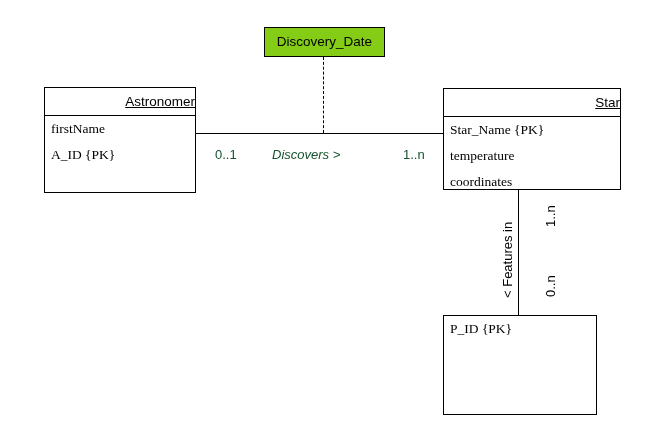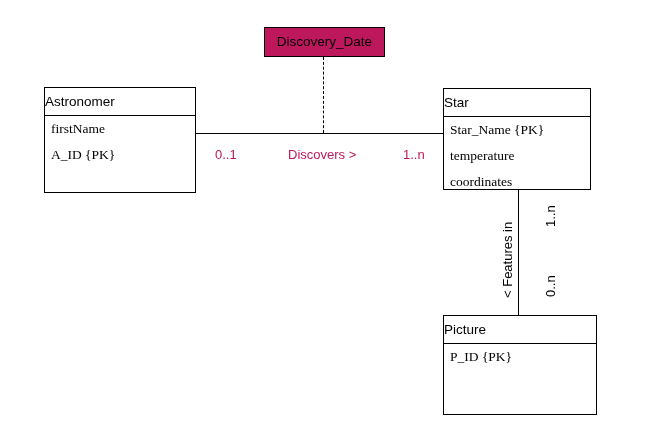--- a/index.html
+++ b/index.html
@@ -28,25 +28,26 @@
   
   .entity {
     position: absolute;
     border: 1.6px solid #000000;
     background: #ffffff;
     box-sizing: border-box;
   }
   .entity-header {
     height: 28px;
     line-height: 28px;
-    text-align: left;
+    text-align: right;
     font-size: 13.5px;
     border-bottom: 1.6px solid #000000;
     box-sizing: border-box;
     white-space: nowrap;
+    text-decoration: underline;
   }
   .entity-attrs {
     box-sizing: border-box;
   }
   .attr-row {
     height: 26px;
     line-height: 26px;
     padding-left: 6px;
     font-size: 13.5px;
     white-space: nowrap;
@@ -57,35 +58,35 @@
   
   #entity-astronomer {
     left: 44px;
     top: 87px;
     width: 152px;
     height: 106px;
   }
   #entity-star {
     left: 443px;
     top: 88px;
-    width: 148px;
+    width: 178px;
     height: 102px;
   }
   #entity-picture {
     left: 443px;
     top: 315px;
     width: 154px;
     height: 100px;
   }
 
   
   .note-box {
     position: absolute;
     border: 1.6px solid #000000;
-    background: #be185d;
+    background: #84cc16;
     box-sizing: border-box;
     text-align: center;
     font-size: 13.5px;
     white-space: nowrap;
   }
   #assoc-attribute-box {
     left: 264px;
     top: 27px;
     width: 121px;
     height: 30px;
@@ -123,38 +124,39 @@
     left: 518px;
     top: 190px;
     height: 125px;
   }
 
   
   .label {
     position: absolute;
     font-size: 13px;
     white-space: nowrap;
-    color: #be185d;
+    color: #14532d;
   }
   .label-rot {
     position: absolute;
     font-size: 13px;
     white-space: nowrap;
     color: #000000;
     transform-origin: 0 0;
     transform: rotate(-90deg);
   }
 
   #label-card-left {
     left: 215px;
     top: 147px;
   }
   #label-assoc-name {
-    left: 288px;
+    left: 272px;
     top: 147px;
+    font-style: italic;
   }
   #label-card-right {
     left: 403px;
     top: 147px;
   }
 
   
   #label-features-in {
     left: 500px;
     top: 298px;
@@ -184,21 +186,20 @@
   <div class="entity" id="entity-star">
     <div class="entity-header">Star</div>
     <div class="entity-attrs">
       <div class="attr-row">Star_Name {PK}</div>
       <div class="attr-row">temperature</div>
       <div class="attr-row">coordinates</div>
     </div>
   </div>
 
   <div class="entity" id="entity-picture">
-    <div class="entity-header">Picture</div>
     <div class="entity-attrs">
       <div class="attr-row">P_ID {PK}</div>
     </div>
   </div>
 
   <div class="note-box" id="assoc-attribute-box">Discovery_Date</div>
 
   <div class="line-h" id="assoc-line-discovers"></div>
 
   <div class="line-v-dashed" id="assoc-line-dashed"></div>

